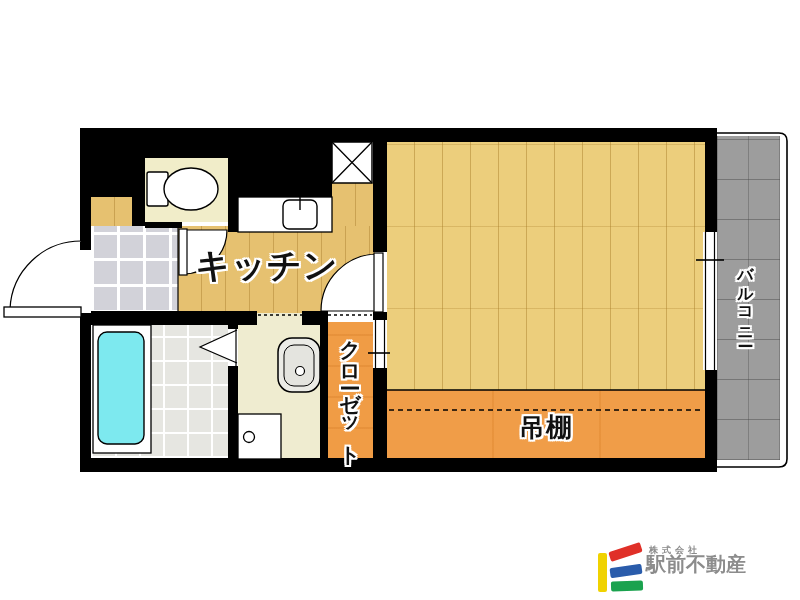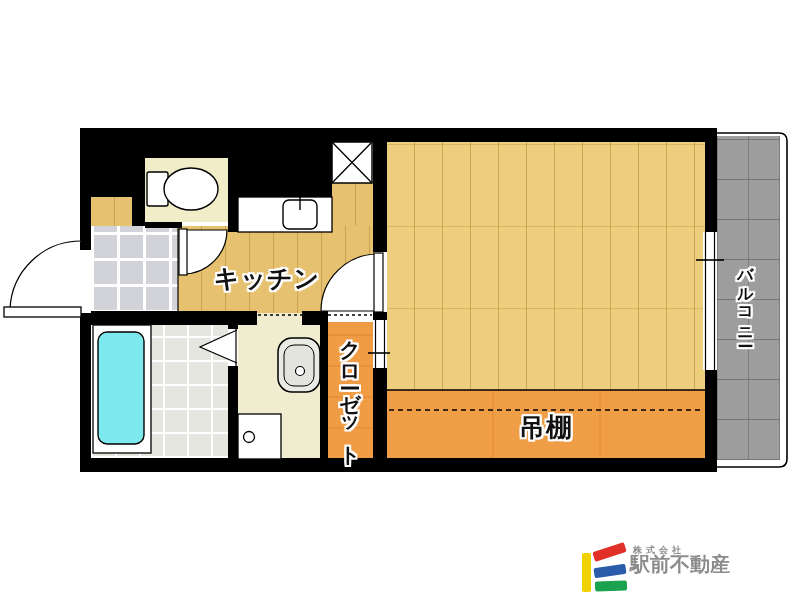--- a/index.html
+++ b/index.html
@@ -35,21 +35,21 @@
     background-image:
       repeating-linear-gradient(0deg, rgba(70,70,70,.45) 0 1px, rgba(0,0,0,0) 1px 40px),
       repeating-linear-gradient(90deg, rgba(70,70,70,.35) 0 1px, rgba(0,0,0,0) 1px 31px);}
   .white-gap{background:#fff;}
   
   .room-label{position:absolute;transform:translate(-50%,-50%);color:#111;font-weight:bold;
     white-space:nowrap;letter-spacing:1px;
     text-shadow:-2px -2px 0 #fff,2px -2px 0 #fff,-2px 2px 0 #fff,2px 2px 0 #fff,0 2px 0 #fff,0 -2px 0 #fff,2px 0 0 #fff,-2px 0 0 #fff;}
   .vertical{writing-mode:vertical-rl;letter-spacing:2px;}
   
-  #logo{position:absolute;left:580px;top:538px;width:196px;height:60px;}
+  #logo{position:absolute;left:596px;top:538px;width:196px;height:60px;}
   .bar{position:absolute;border-radius:2px;}
   #logo-prefix{position:absolute;left:53px;top:6px;font-size:9px;letter-spacing:4px;color:#8c8c8c;font-weight:bold;}
   #logo-name{position:absolute;left:50px;top:13px;font-size:20px;color:#8c8c8c;font-weight:bold;white-space:nowrap;}
   svg{position:absolute;left:0;top:0;pointer-events:none;}
 </style>
 </head>
 <body>
 
 <div id="stage">
 
@@ -158,21 +158,21 @@
     </g>
 
     <g>
       <path d="M375.5 320 V368 M384.5 320 V368" stroke="#000" stroke-width="1.2"></path>
       <path d="M368 353 H390" stroke="#000" stroke-width="1.6"></path>
     </g>
 
     <path d="M178 227 V312" stroke="#000" stroke-width="1.2"></path>
   </svg>
 
-  <div class="room-label" style="left:267px;top:278px;font-size:25px;font-family:Liberation Serif, serif;">キッチン</div>
+  <div class="room-label" style="left:267px;top:266px;font-size:34px;font-family:Liberation Serif, serif;">キッチン</div>
   <div class="room-label" style="left:546px;top:427px;font-size:26px;">吊棚</div>
   <div class="room-label vertical" style="left:350px;top:391px;font-size:21px;">クローゼット</div>
   <div class="room-label vertical" style="left:745px;top:298px;font-size:16px;">バルコニー</div>
 
   <div id="logo">
     <div class="bar" style="left:2px;top:15px;width:9px;height:39px;background:#f0d200;"></div>
     <div class="bar" style="left:13px;top:9px;width:33px;height:10px;background:#e03028;transform:rotate(-18deg);"></div>
     <div class="bar" style="left:14px;top:28px;width:32px;height:10px;background:#2a5cab;transform:rotate(-8deg);"></div>
     <div class="bar" style="left:15px;top:43px;width:32px;height:10px;background:#1aa24e;transform:rotate(-2deg);"></div>
     <div id="logo-prefix">株式会社</div>

